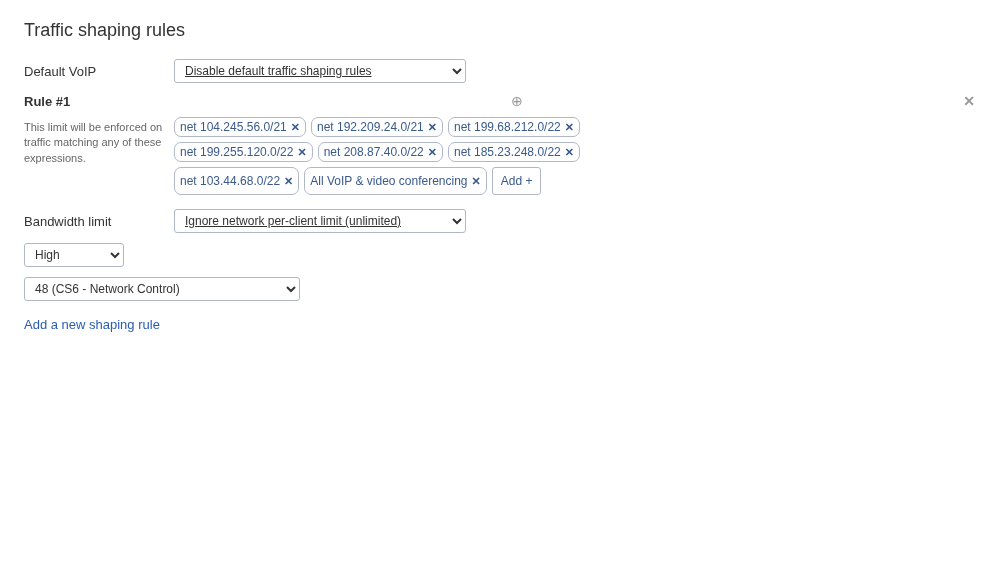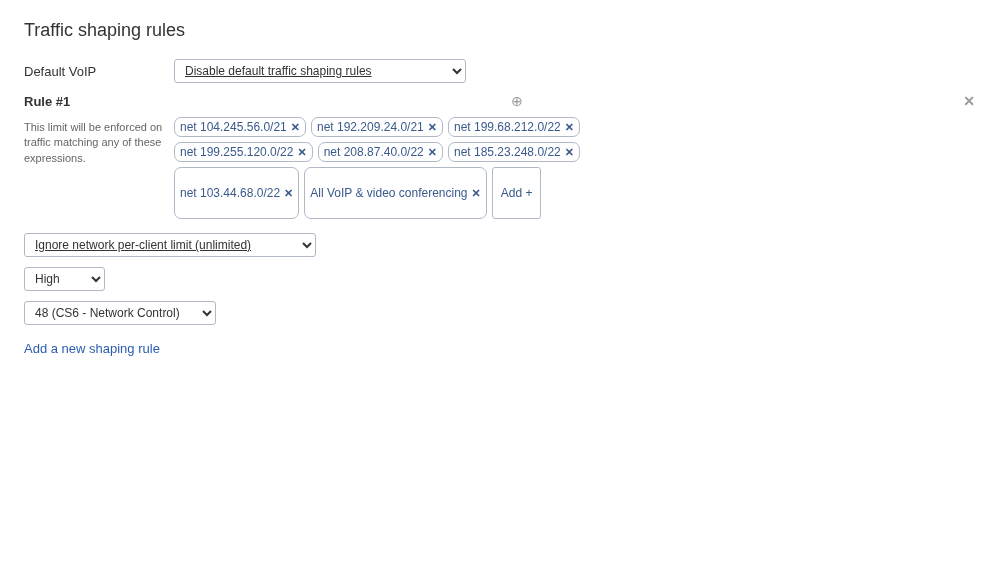--- a/index.html
+++ b/index.html
@@ -90,45 +90,45 @@
       color: #3a5a8c;
       cursor: pointer;
       font-size: 11px;
       font-weight: bold;
     }
     .add-btn {
       display: inline-flex;
       align-items: center;
       border: 1px solid #b0b8c8;
       border-radius: 3px;
-      padding: 18px 8px;
+      padding: 6px 8px;
       font-size: 12px;
       color: #3a5a8c;
       background: #fff;
       cursor: pointer;
       gap: 3px;
     }
     select {
       border: 1px solid #b0b8c8;
       border-radius: 3px;
       padding: 3px 6px;
       font-size: 12px;
       color: #333;
       background: #fff;
       cursor: pointer;
     }
     .select-wide {
       width: 292px;
       text-decoration: underline;
     }
     .select-priority {
-      width: 81px;
+      width: 100px;
     }
     .select-dscp {
-      width: 192px;
+      width: 276px;
     }
     .add-rule-link {
       color: #2a5db0;
       font-size: 13px;
       cursor: pointer;
       text-decoration: none;
       display: inline-block;
       margin-top: 6px;
     }
     .separator {
@@ -194,20 +194,21 @@
     <div class="tag">
       <span>All VoIP &amp; video conferencing</span>
       <span class="tag-x">✕</span>
     </div>
     <button class="add-btn">Add +</button>
   </div>
 </div>
 
 
 <div class="row">
+  <div class="label">Bandwidth limit</div>
   <select class="select-wide">
     <option>Ignore network per-client limit (unlimited)</option>
   </select>
 </div>
 
 
 <div class="row">
   <select class="select-priority">
     <option>High</option>
     <option>Normal</option>

